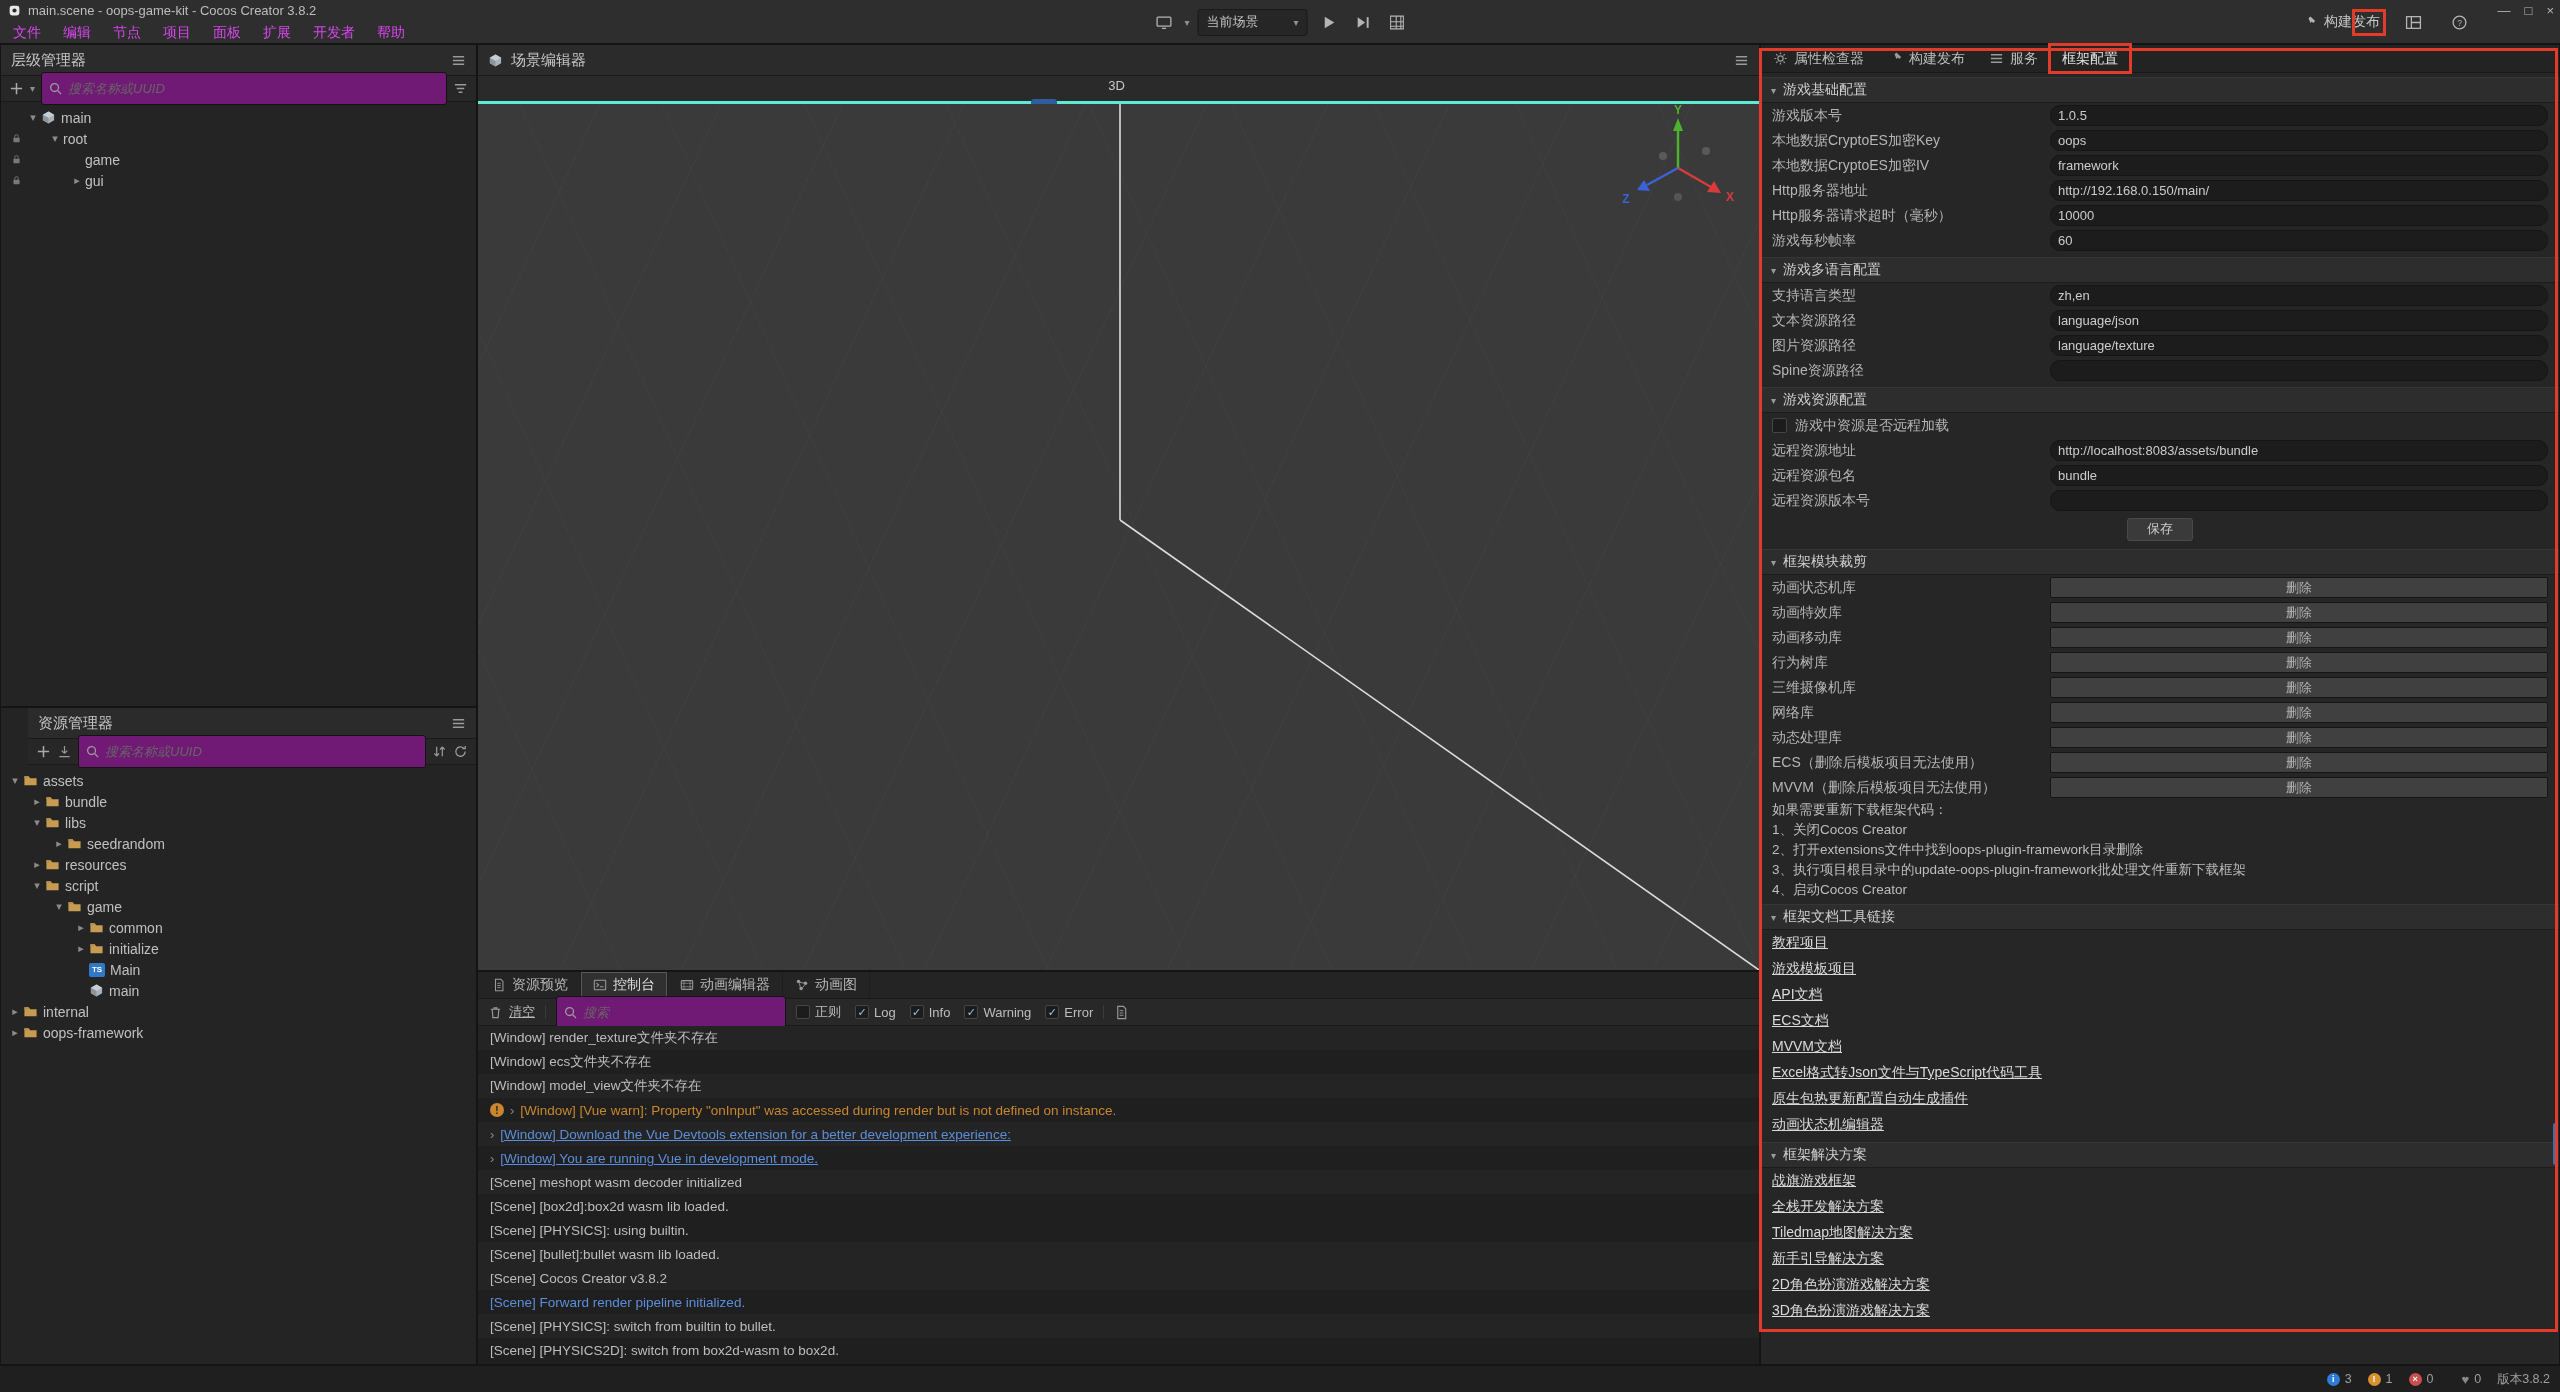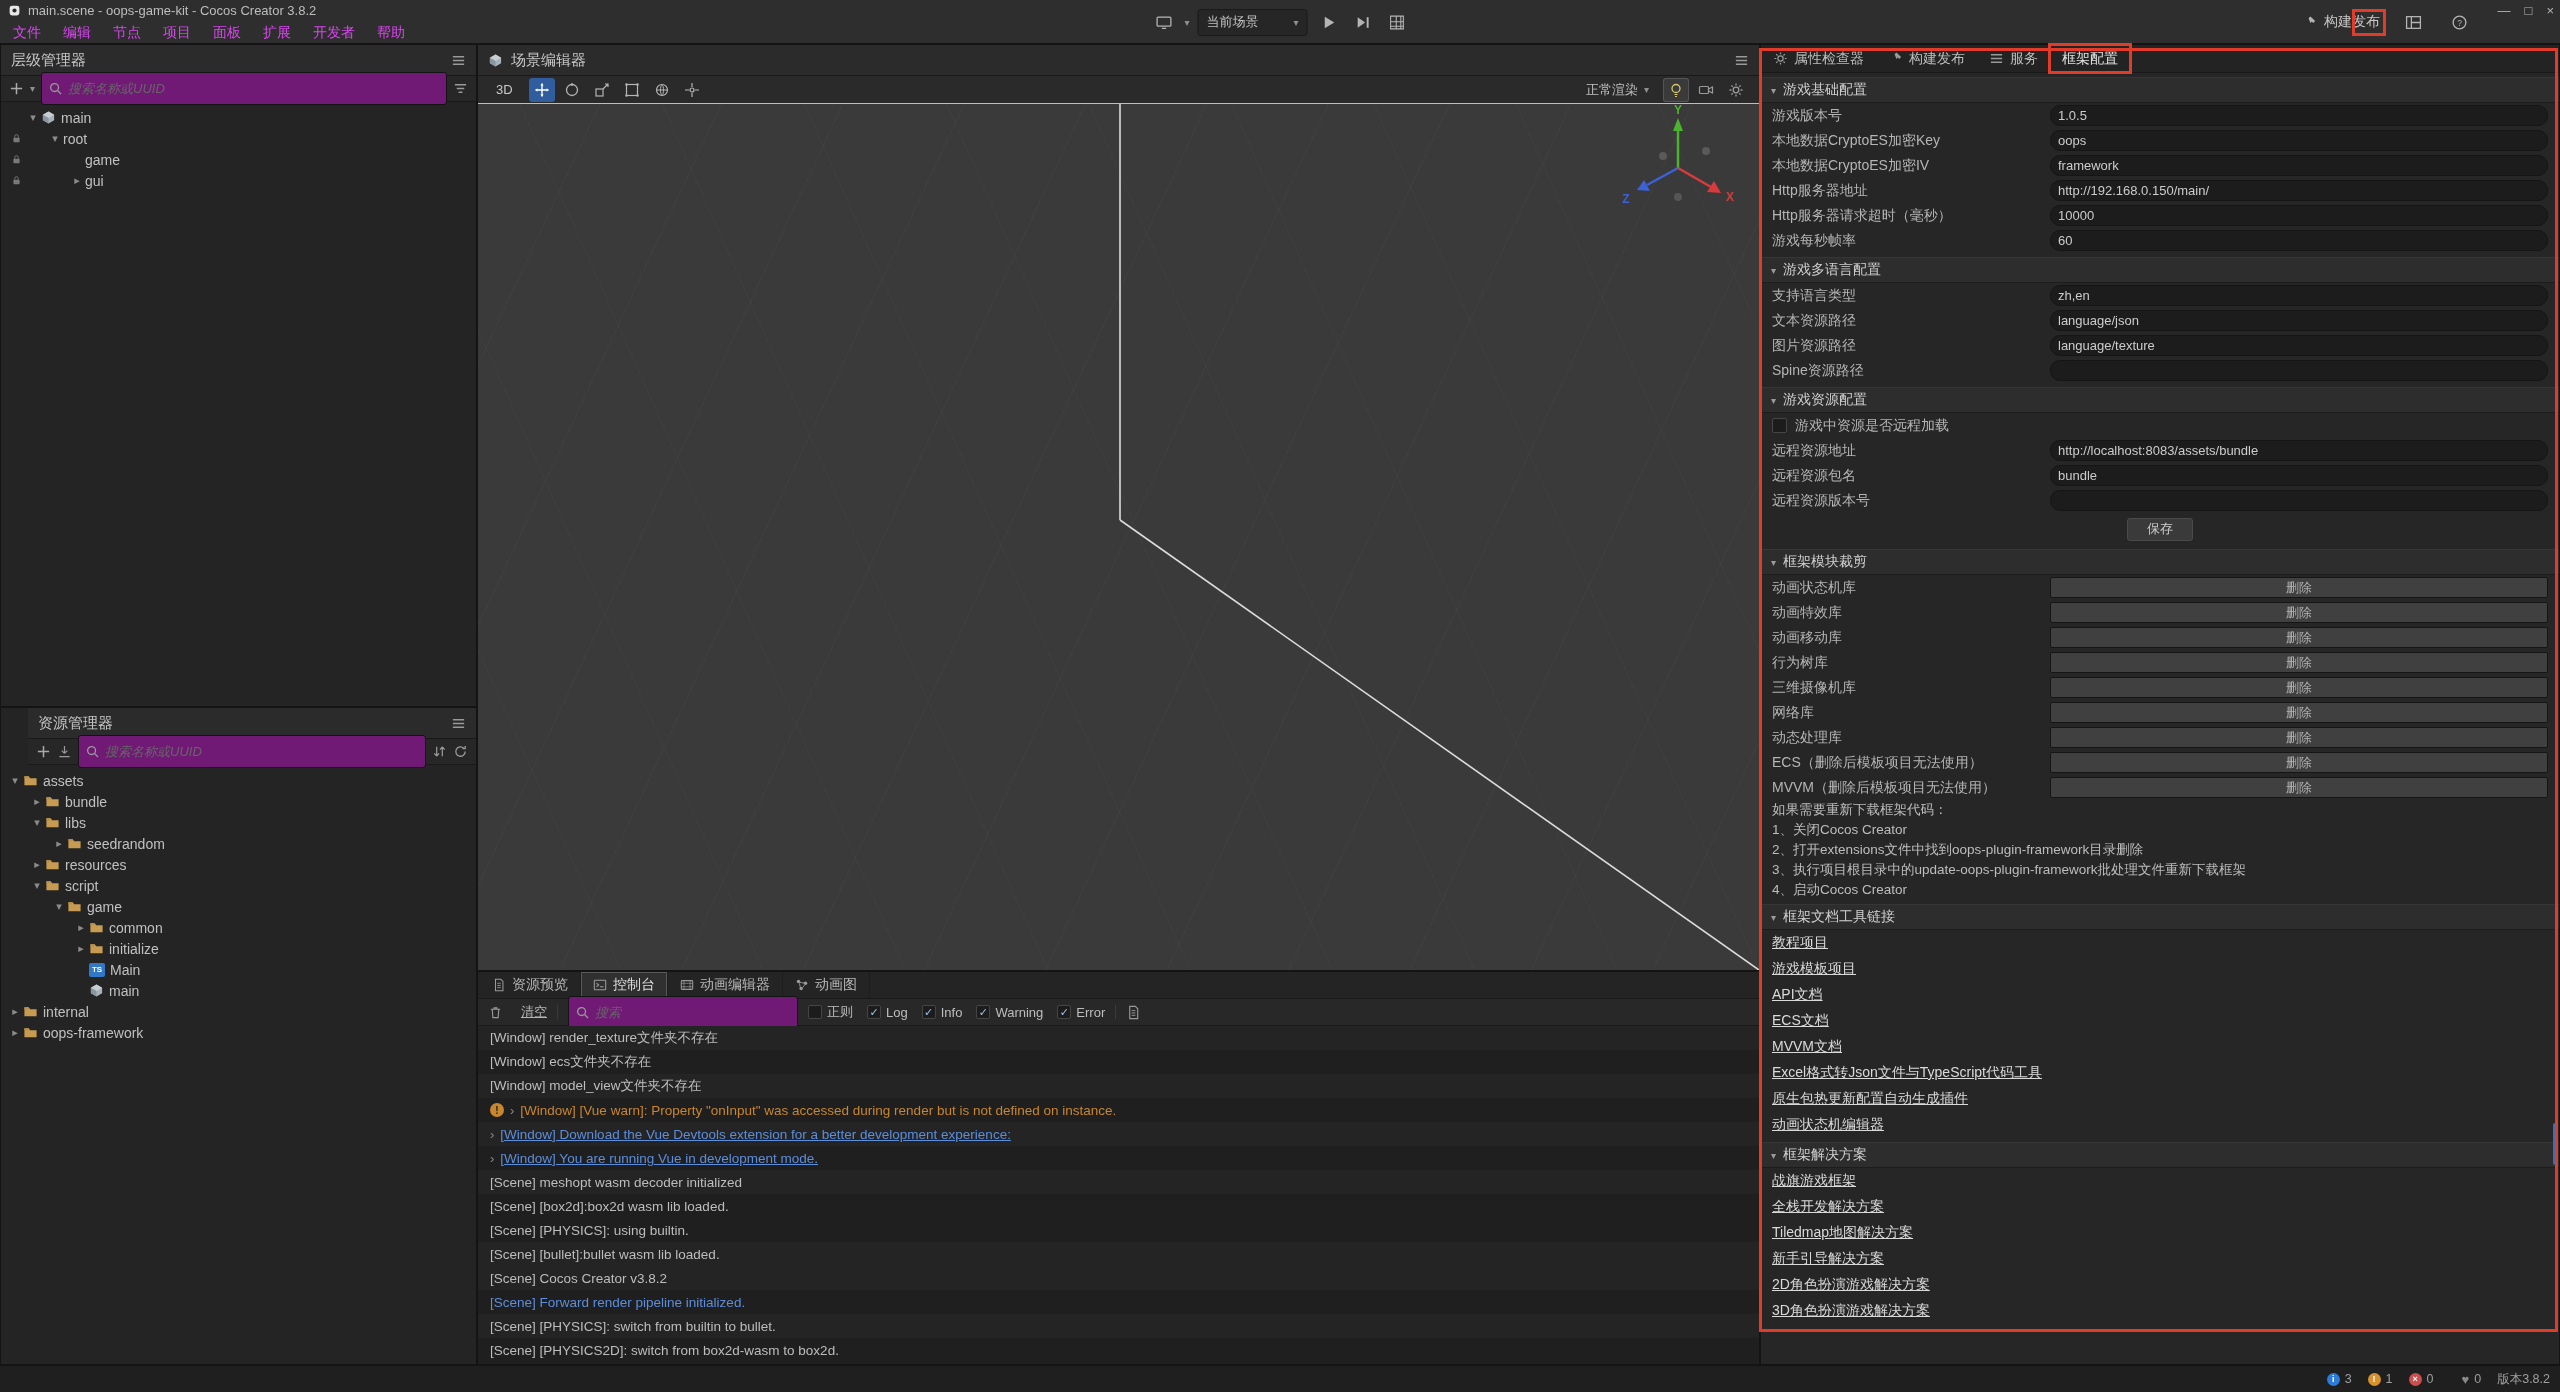--- a/index.html
+++ b/index.html
@@ -45,41 +45,41 @@
 .tree-row{height:21px;display:flex;align-items:center;font-size:14px;color:#c0c0c0;padding-left:6px;white-space:nowrap;}
 .gutter{width:18px;display:inline-flex;justify-content:center;flex:none;}
 .gutter svg{width:11px;height:11px;opacity:.85;}
 .indent{flex:none;display:inline-block;}
 .arrow{width:16px;font-size:11px;color:#8c8c8c;text-align:center;flex:none;}
 .tree-ico{margin-right:5px;}
 .tree-ico svg{width:15px;height:15px;}
 .ts-badge{width:16px;height:14px;background:#3178c6;color:#fff;font-size:8px;font-weight:bold;display:inline-flex;align-items:center;justify-content:center;border-radius:2px;margin-right:5px;flex:none;}
 
 
-#scene-toolbar{position:absolute;left:0;top:31px;right:0;height:28px;background:#2a2a2a;border-bottom:1px solid #5eead4;display:flex;align-items:center;gap:4px;padding:0 10px;}
+#scene-toolbar{position:absolute;left:0;top:31px;right:0;height:28px;background:#2a2a2a;border-bottom:3px solid #5eead4;display:flex;align-items:center;gap:4px;padding:0 10px;flex-direction:column;}
 #mode-3d{font-size:13px;color:#c8c8c8;padding:2px 8px;margin-right:4px;}
 .tool-btn{width:26px;height:24px;display:inline-flex;align-items:center;justify-content:center;border-radius:3px;flex:none;}
 .tool-btn svg{width:16px;height:16px;}
 .tool-btn.active{background:#2f5d9e;}
 .tool-btn.lit{background:#3a3a3a;box-shadow:inset 0 0 0 1px #555;}
 .render-select{display:flex;align-items:center;gap:6px;font-size:13px;color:#c0c0c0;margin-right:10px;}
 #viewport{position:absolute;left:0;top:59px;right:0;bottom:0;overflow:hidden;background:
   repeating-linear-gradient(115deg,rgba(255,255,255,0.022) 0 1px,transparent 1px 110px),
   repeating-linear-gradient(66deg,rgba(255,255,255,0.018) 0 1px,transparent 1px 130px),
   #3a3a3a;}
 #axes{position:absolute;left:0;top:0;}
 #gizmo{position:absolute;right:16px;top:0;width:130px;height:120px;}
 
 
 #console-tabs{height:27px;background:#242424;display:flex;align-items:stretch;border-bottom:1px solid #191919;padding-left:2px;}
 .c-tab{display:flex;align-items:center;gap:6px;padding:0 12px;font-size:14px;color:#b8b8b8;border-right:1px solid #1d1d1d;}
 .c-tab .icon svg{width:14px;height:14px;}
 .c-tab.active{background:#303030;box-shadow:inset 0 0 0 1px #5a5a5a;color:#ddd;}
 #console-toolbar{height:27px;background:#282828;border-bottom:1px solid #191919;display:flex;align-items:center;gap:10px;padding:0 10px;}
-#clear-btn{display:flex;align-items:center;gap:18px;font-size:13px;color:#b5b5b5;text-decoration:underline;}
+#clear-btn{display:flex;align-items:center;gap:6px;font-size:13px;color:#b5b5b5;text-decoration:underline;}
 #console-search{flex:none;width:230px;}
 #console-filters{display:flex;align-items:center;gap:14px;}
 .check{display:inline-flex;align-items:center;gap:5px;}
 .cb{width:14px;height:14px;background:#1c1c1c;border:1px solid #454545;border-radius:2px;font-size:11px;line-height:12px;color:#9fc3ef;display:inline-flex;align-items:center;justify-content:center;flex:none;}
 .cb-label{font-size:13px;color:#bdbdbd;}
 #console-logs{position:absolute;left:0;top:54px;right:0;bottom:0;overflow:hidden;background:#1f1f1f;}
 .log-row{height:24px;display:flex;align-items:center;padding-left:12px;font-size:13.5px;color:#bdbdbd;background:#242424;gap:6px;white-space:nowrap;}
 .log-row.alt{background:#1f1f1f;}
 .log-row.warn .log-text{color:#c8862f;}
 .log-row.info .log-text{color:#5d8edb;}

